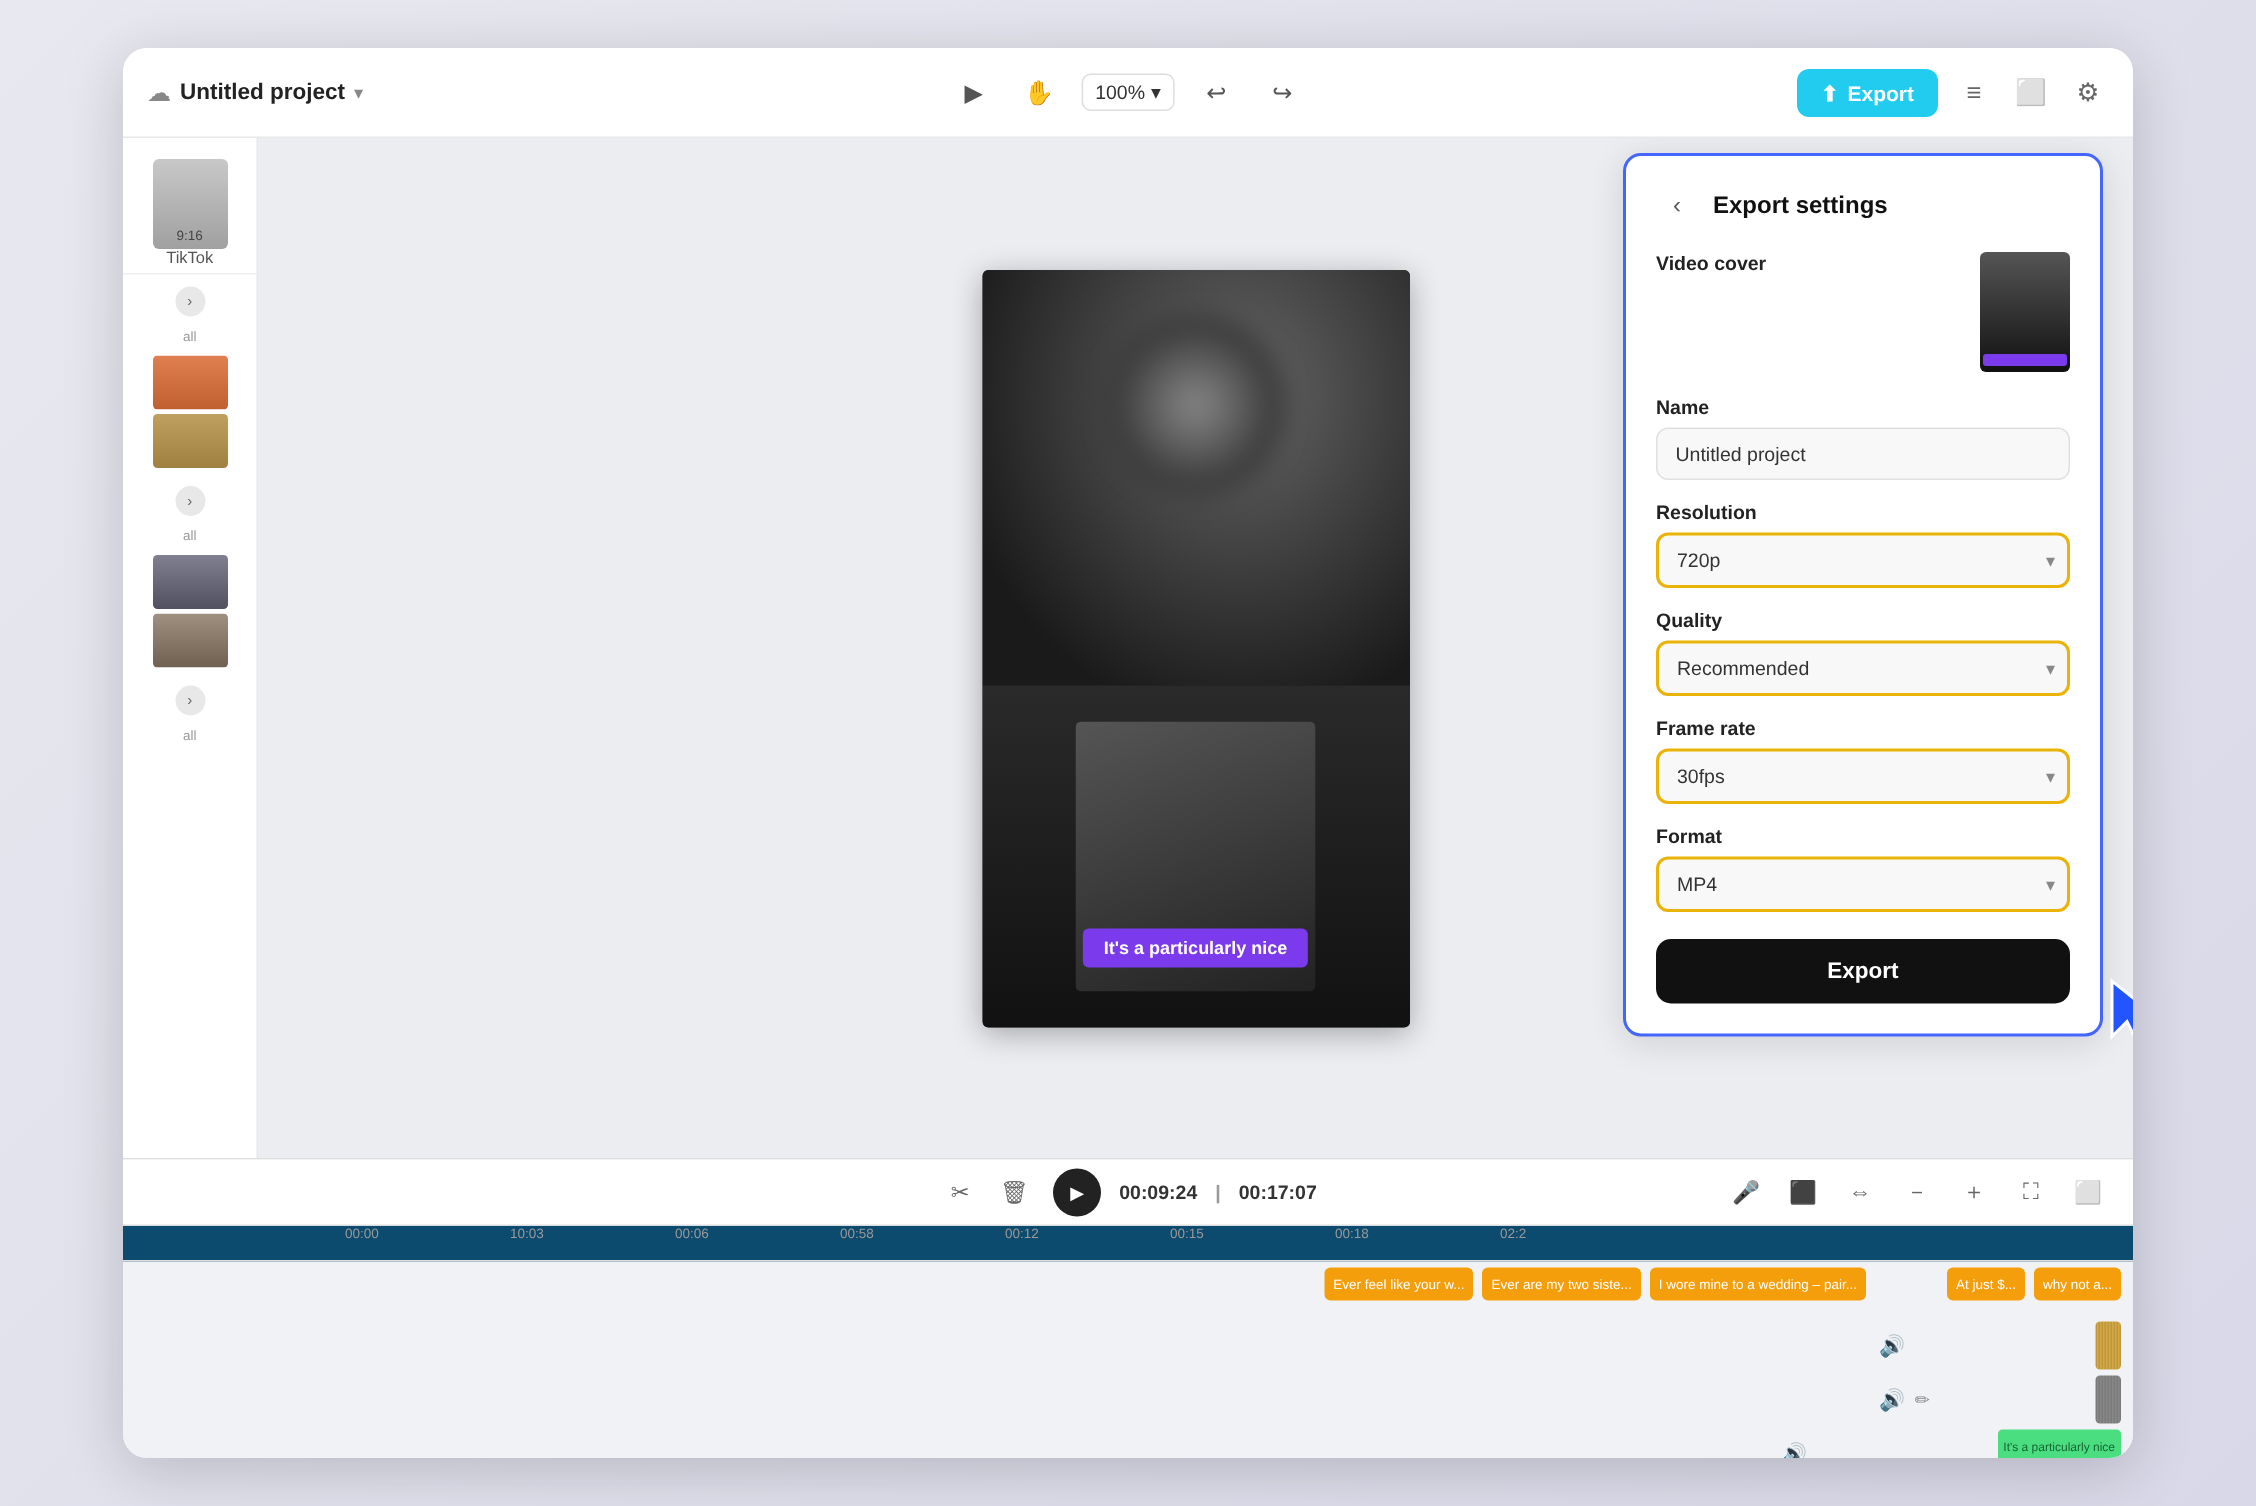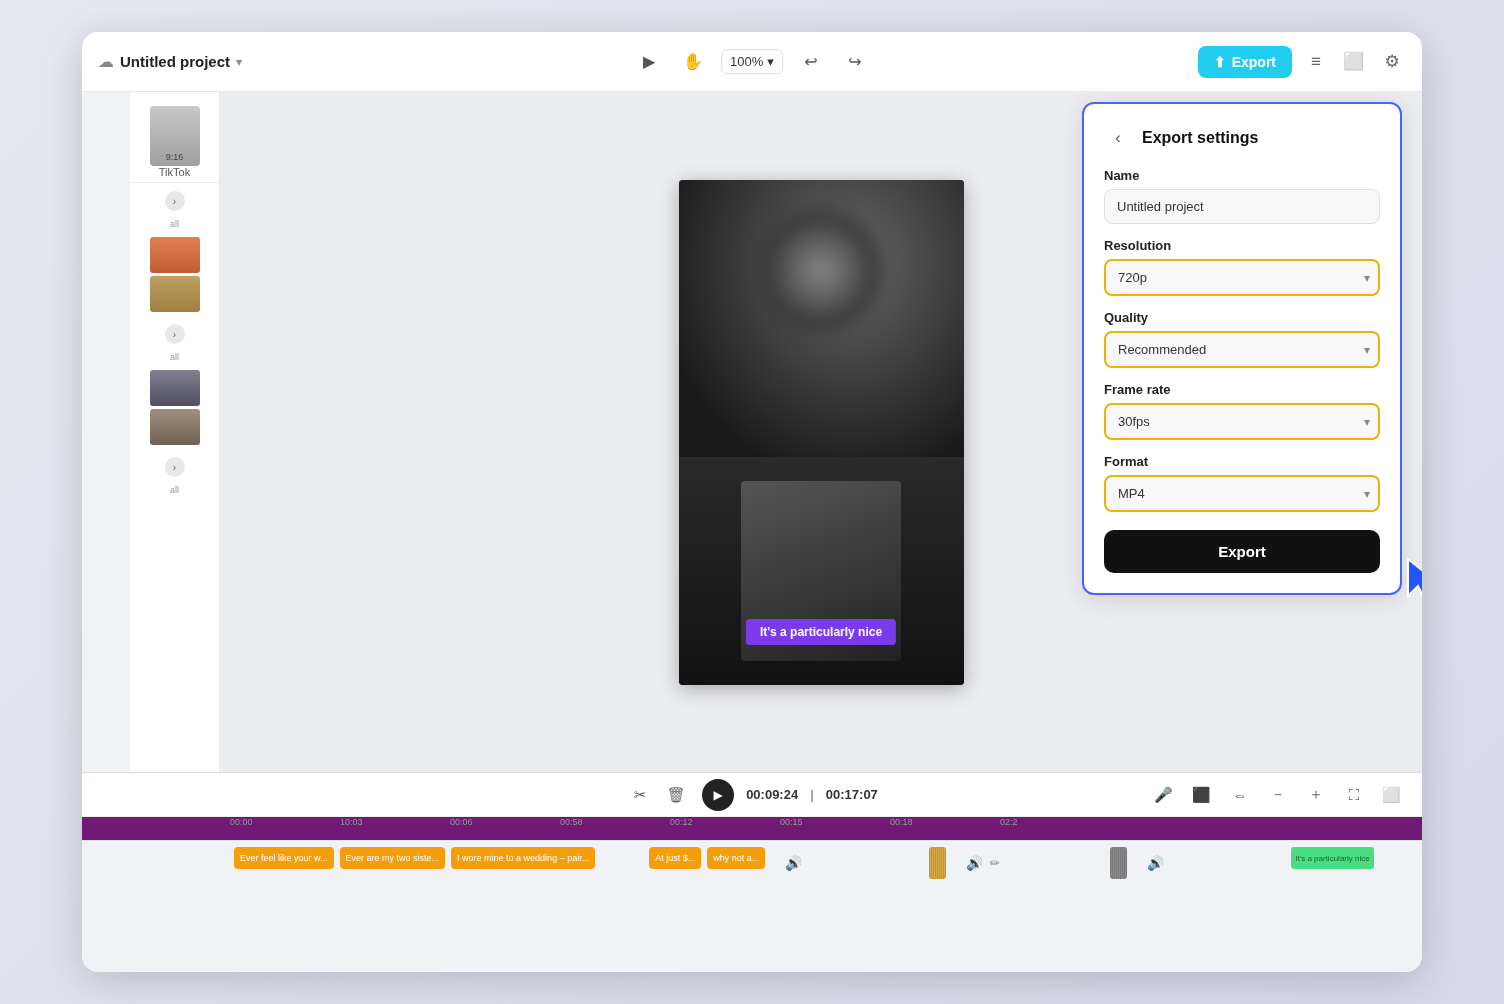--- a/index.html
+++ b/index.html
@@ -117,21 +117,20 @@
     .left-sidebar {
       width: 90px;
       background: #fff;
       border-right: 1px solid #e8e8e8;
       display: flex;
       flex-direction: column;
       align-items: center;
       padding: 10px 0;
       gap: 4px;
       flex-shrink: 0;
-      margin-left: 48px;
     }
     .sidebar-section {
       width: 100%;
       display: flex;
       flex-direction: column;
       align-items: center;
       padding: 4px 0;
       border-bottom: 1px solid #eee;
     }
     .sidebar-thumb {
@@ -430,39 +429,41 @@
       height: 28px;
       display: flex;
       align-items: center;
       justify-content: center;
       color: #666;
       font-size: 15px;
       cursor: pointer;
     }
     .timeline-ruler {
       height: 24px;
-      background: #701a75;
+      background: #0c4a6e;
       border-bottom: 1px solid #e0e0e0;
       display: flex;
       align-items: center;
       padding: 0 0 13px 148px;
       overflow: hidden;
       flex-shrink: 0;
     }
     .ruler-tick {
       font-size: 9px;
       color: #999;
       min-width: 110px;
     }
     .timeline-tracks {
       flex: 1;
       display: flex;
+      flex-direction: column;
       gap: 4px;
       padding: 4px 0;
       overflow: hidden;
+      align-items: flex-end;
     }
     .track-row {
       height: 36px;
       display: flex;
       align-items: center;
       gap: 4px;
       padding: 0 8px;
     }
     .track-left {
       width: 140px;
@@ -613,20 +614,27 @@
         </div>
         <div class="caption-bar">It's a particularly nice</div>
       </div>
 
       <div class="export-panel">
         <div class="panel-header">
           <div class="back-btn">‹</div>
           <span class="panel-title">Export settings</span>
         </div>
 
+        <div class="video-cover-row">
+          <span class="cover-label">Video cover</span>
+          <div class="cover-thumb">
+            <div class="cover-thumb-img"></div>
+            <div class="cover-thumb-badge"></div>
+          </div>
+        </div>
 
         <div class="field-group">
           <div class="field-label">Name</div>
           <input class="field-input" type="text" value="Untitled project" style="">
         </div>
 
         <div class="field-group">
           <div class="field-label">Resolution</div>
           <div class="select-wrapper">
             <select class="field-select">

